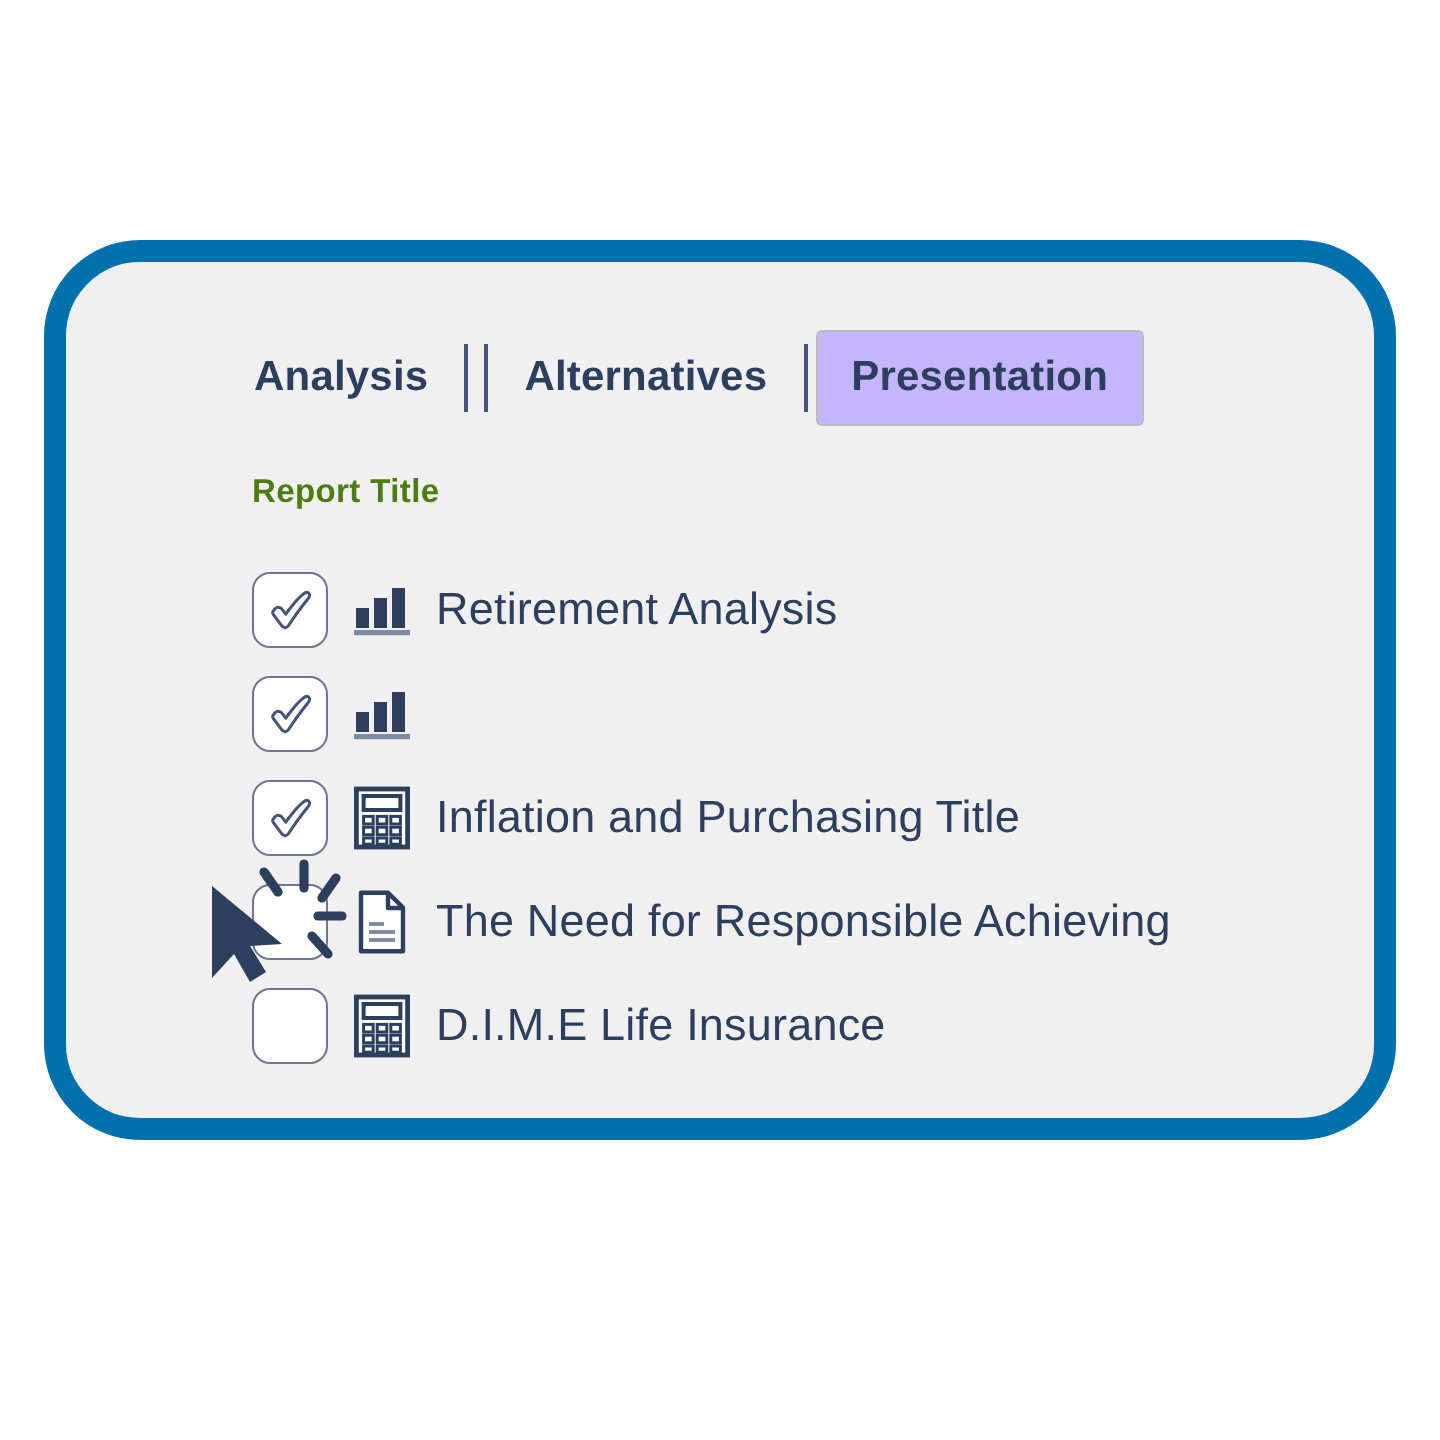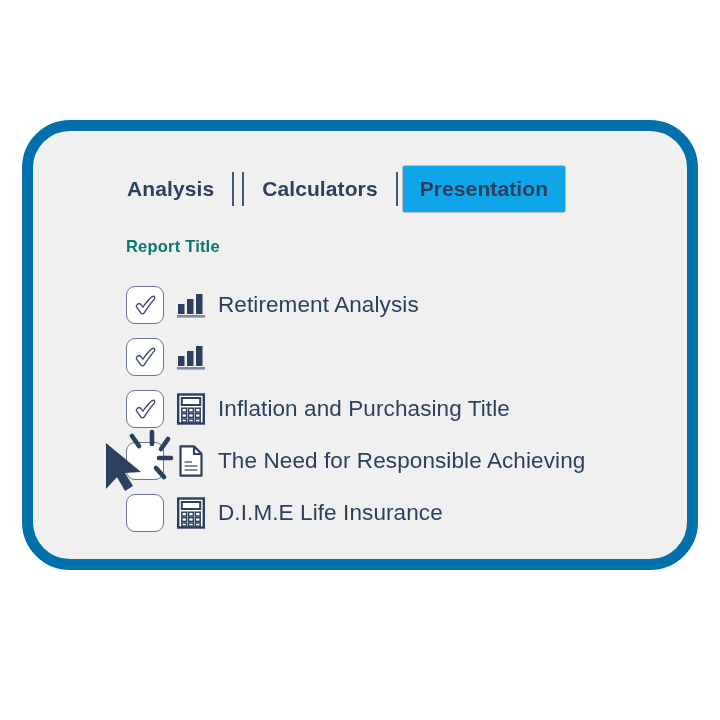--- a/index.html
+++ b/index.html
@@ -45,21 +45,21 @@
     font-size: 21px;
     font-weight: 600;
     color: #2d3f5e;
     padding: 0 14px;
     line-height: 48px;
     white-space: nowrap;
     letter-spacing: 0.1px;
   }
 
   .tab.active {
-    background: #0ea5e9;
+    background: #c4b5fd;
     border: 1px solid #b9bcc2;
     border-radius: 3px;
     padding: 0 17px;
     line-height: 46px;
     height: 48px;
   }
 
   .tab-sep {
     width: 2px;
     height: 34px;
@@ -68,21 +68,21 @@
     margin: 0 4px;
   }
 
   
   .section-title {
     position: absolute;
     left: 93px;
     top: 106px;
     font-size: 16.5px;
     font-weight: 700;
-    color: #0f766e;
+    color: #4d7c0f;
     letter-spacing: 0.2px;
   }
 
   
   .list {
     position: absolute;
     left: 93px;
     top: 148px;
     width: 560px;
   }
@@ -139,21 +139,21 @@
 <body>
 
 <div id="canvas">
 
   <div class="card">
 
     <div class="tabbar">
       <div class="tab">Analysis</div>
       <div class="tab-sep"></div>
       <div class="tab-sep"></div>
-      <div class="tab">Calculators</div>
+      <div class="tab">Alternatives</div>
       <div class="tab-sep"></div>
       <div class="tab active">Presentation</div>
     </div>
 
     <div class="section-title">Report Title</div>
 
     <div class="list">
 
       <div class="row">
         <div class="checkbox">

